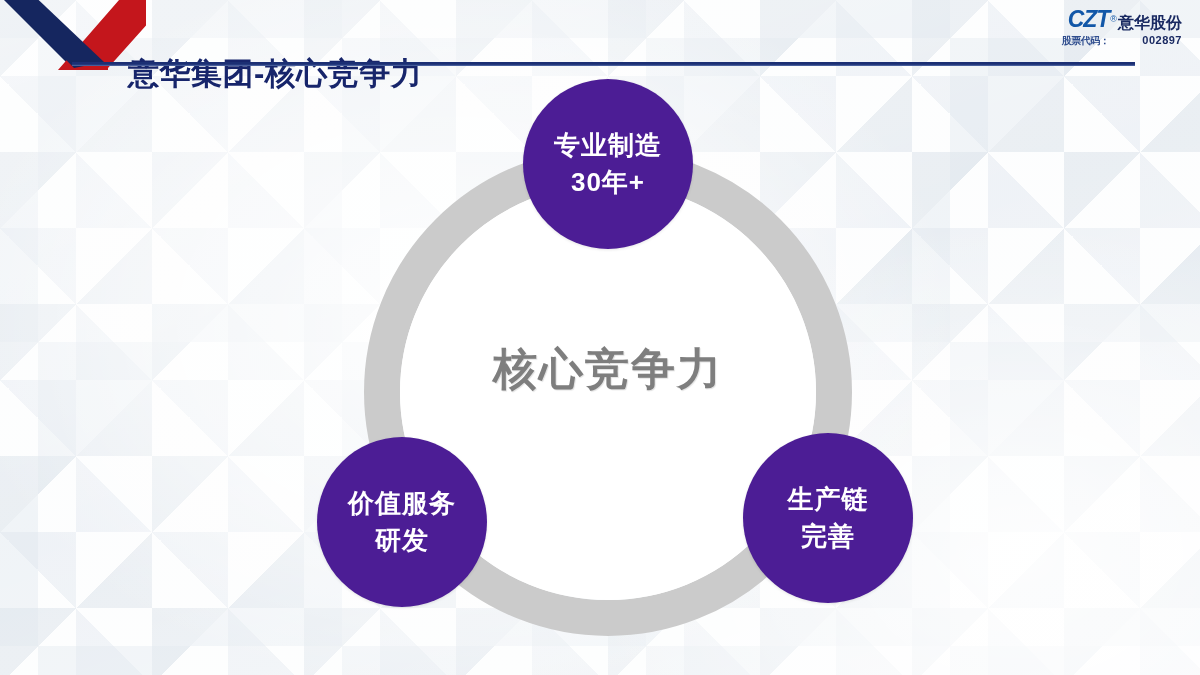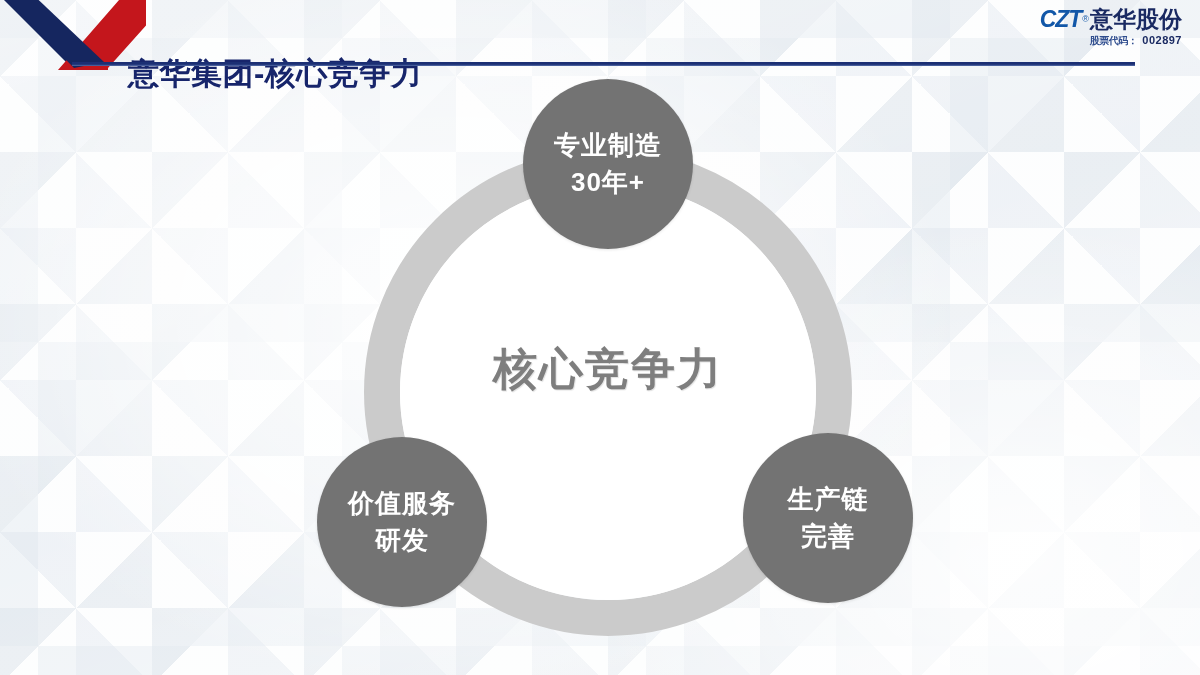--- a/index.html
+++ b/index.html
@@ -105,21 +105,21 @@
     letter-spacing: -1px;
   }
   .logo-reg {
     font-size: 9px;
     color: #1257a8;
     vertical-align: super;
     position: relative;
     top: -7px;
   }
   .logo-cn {
-    font-size: 23px;
+    font-size: 16px;
     font-weight: bold;
     color: #1a2a62;
     letter-spacing: 0px;
     margin-left: 0;
   }
   .logo-sub {
     margin-top: 3px;
     display: flex;
     align-items: baseline;
     justify-content: flex-end;
@@ -130,20 +130,21 @@
     font-size: 10px;
     font-weight: bold;
     color: #2f4d8e;
     letter-spacing: -0.5px;
   }
   .logo-sub-code {
     font-size: 11px;
     font-weight: bold;
     color: #1a2a62;
     letter-spacing: 0.5px;
+    margin-left: 28px;
   }
 
   
   .diagram {
     position: absolute;
     left: 0;
     top: 0;
     width: 1200px;
     height: 675px;
   }
@@ -178,21 +179,21 @@
     color: #7e7e7e;
     letter-spacing: 2px;
     text-shadow: 1px 1px 1px rgba(0,0,0,0.12);
   }
 
   .node {
     position: absolute;
     width: 170px;
     height: 170px;
     border-radius: 50%;
-    background: #737373;
+    background: #4c1d95;
     color: #ffffff;
     display: flex;
     flex-direction: column;
     align-items: center;
     justify-content: center;
     text-align: center;
     box-sizing: border-box;
     box-shadow: 0 1px 3px rgba(0,0,0,0.10);
   }
   .node-line {

